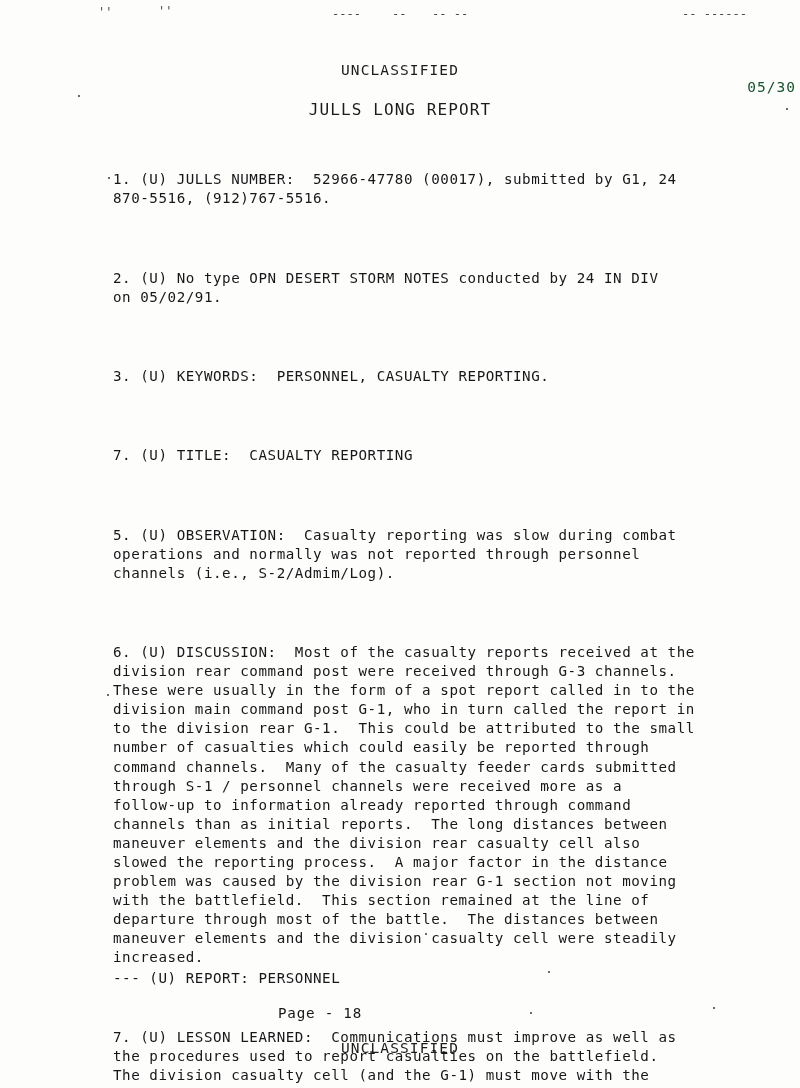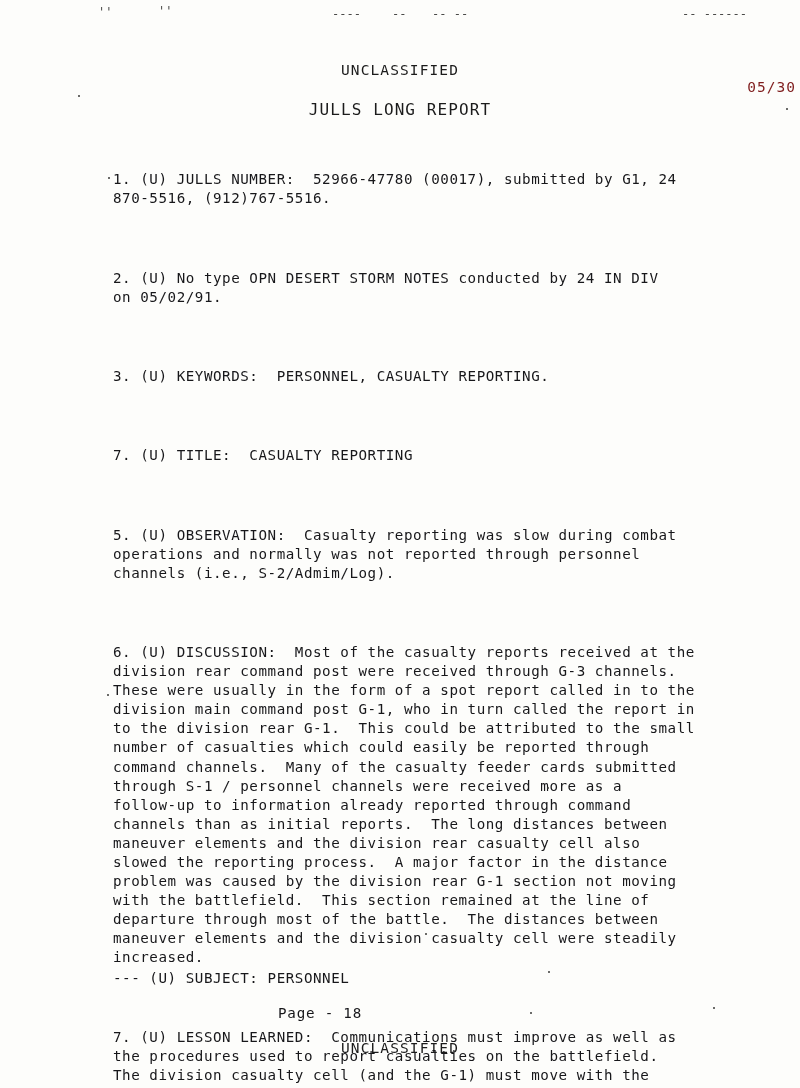--- a/index.html
+++ b/index.html
@@ -61,21 +61,21 @@
     font-size: 16px;
     letter-spacing: 1.1px;
     color: #1b1b1b;
   }
   .page-date {
     position: absolute;
     top: 79px;
     right: 36px;
     font-size: 14.5px;
     letter-spacing: 1px;
-    color: #7f1d1d;
+    color: #14532d;
   }
   .body-text {
     position: absolute;
     top: 128px;
     left: 113px;
     width: 668px;
     font-size: 14.2px;
     line-height: 19.1px;
     letter-spacing: 0.55px;
     color: #17171a;
@@ -185,21 +185,21 @@
       <p class="para">7. (U) LESSON LEARNED:  Communications must improve as well as
 the procedures used to report casualties on the battlefield.
 The division casualty cell (and the G-1) must move with the
 battle.  It should not find itself stationary, several hundred
 kilometers behind the remainder of the division.</p>
       
       
       
     </div>
 
-    <div class="subject-line">--- (U) SUBJECT: PERSONNEL</div>
+    <div class="subject-line">--- (U) REPORT: PERSONNEL</div>
 
     <div class="page-number">Page - 18</div>
 
     <div class="classification cls-bottom">UNCLASSIFIED</div>
 
     <svg class="arrow-mark" viewBox="0 0 18 12">
       <path d="M1 10 L16 2 L10 9 Z" fill="#2b2b2b"></path>
     </svg>
     <div class="dash-mark"></div>
 

